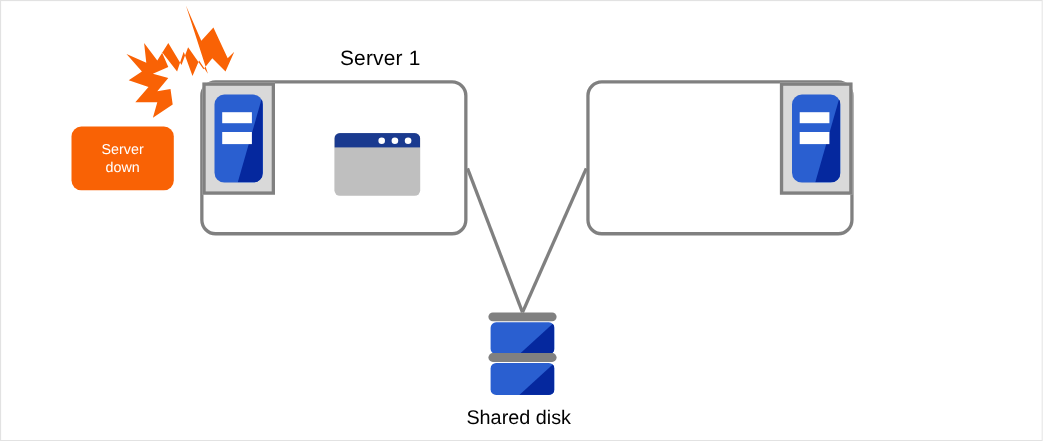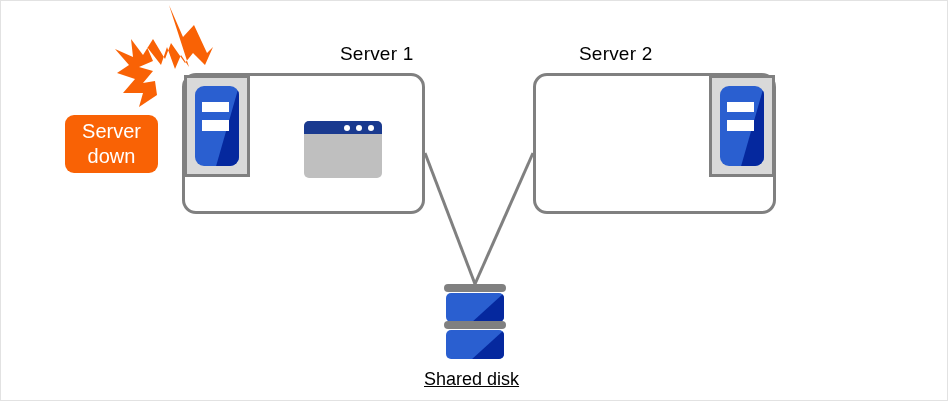--- a/index.html
+++ b/index.html
@@ -32,21 +32,21 @@
   #server2-box { left: 532px; top: 72px; width: 243px; height: 141px; }
 
   
   .group-caption {
     position: absolute;
     font-size: 19px;
     color: #000000;
     white-space: nowrap;
     letter-spacing: 0.2px;
   }
-  #server1-caption { left: 308px; top: 42px; margin-left: 31px; }
+  #server1-caption { left: 308px; top: 42px; }
   #server2-caption { left: 578px; top: 42px; }
 
   
   .server-icon {
     position: absolute;
     background: #d9d9d9;
     border: 3px solid #808080;
     box-sizing: border-box;
   }
   #server1-icon { left: 183px; top: 74px; width: 66px; height: 102px; }
@@ -139,36 +139,35 @@
     right: 0; top: 0; width: 100%; height: 100%;
     background: #05289e;
     clip-path: polygon(45% 100%, 100% 0%, 100% 100%);
   }
   #disk-label {
     position: absolute;
     left: 423px; top: 368px;
     font-size: 18px;
     color: #000000;
     white-space: nowrap;
-    text-decoration: underline;
   }
 
   
   #server-down-badge {
     position: absolute;
     left: 64px; top: 114px;
     width: 93px; height: 58px;
     background: #f96205;
     border-radius: 9px;
     display: flex;
     flex-direction: column;
     align-items: center;
     justify-content: center;
     color: #ffffff;
-    font-size: 20px;
+    font-size: 13px;
     line-height: 1.25;
   }
 
   
   #burst-icon {
     position: absolute;
     left: 108px; top: 2px;
     width: 104px; height: 112px;
   }
 
@@ -203,21 +202,20 @@
 
 
   <div id="app-window">
     <div class="titlebar">
       <span class="dot dot-1"></span>
       <span class="dot dot-2"></span>
       <span class="dot dot-3"></span>
     </div>
   </div>
 
-  <div class="group-caption" id="server2-caption">Server 2</div>
 
   <div class="server-box" id="server2-box"></div>
 
   <div class="server-icon" id="server2-icon">
     <div class="chassis">
       <div class="bar bar-1"></div>
       <div class="bar bar-2"></div>
     </div>
   </div>
 

